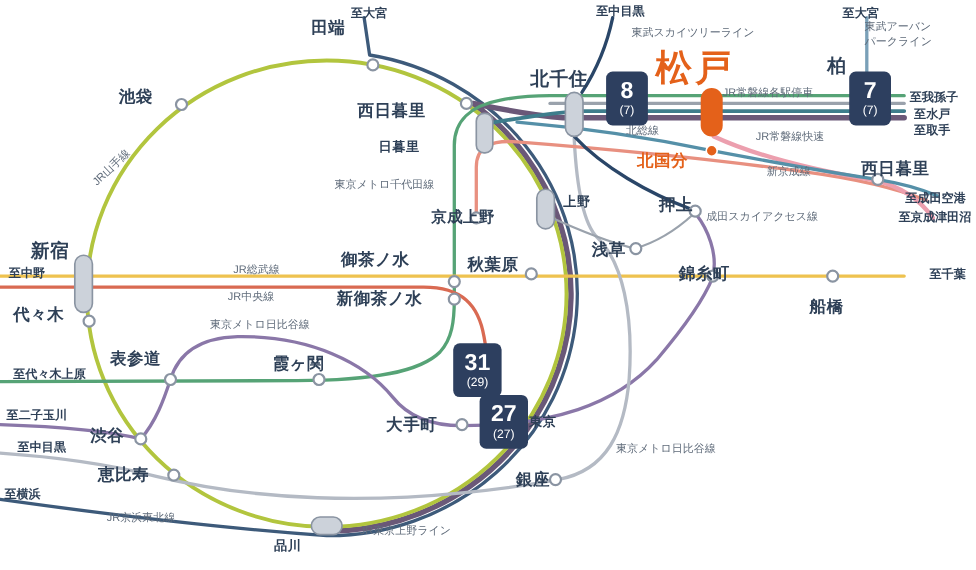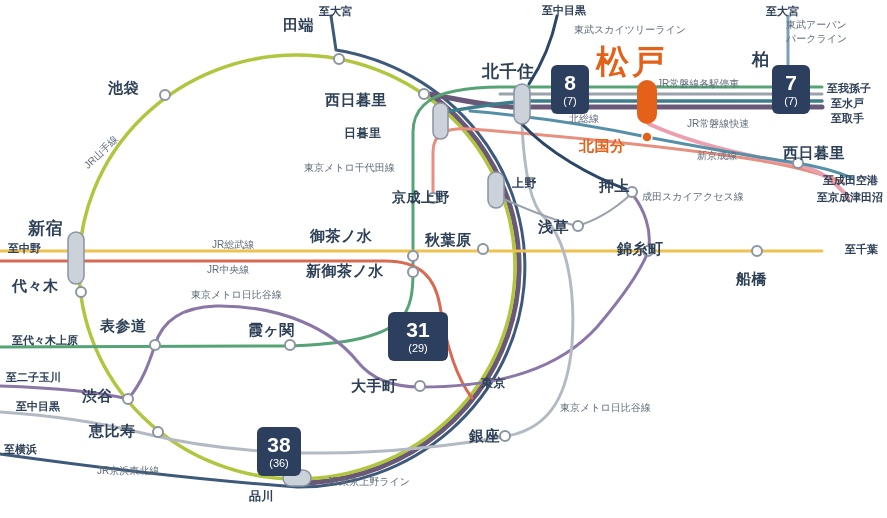--- a/index.html
+++ b/index.html
@@ -163,22 +163,22 @@
   <div class="ll" style="left:327px;top:475px">JR東京上野ライン</div>
 
   <div class="badge" style="left:551px;top:65px;width:38px">
     <div class="badge-min">8</div>
     <div class="badge-paren">(7)</div>
   </div>
   <div class="badge" style="left:772px;top:65px;width:38px">
     <div class="badge-min">7</div>
     <div class="badge-paren">(7)</div>
   </div>
-  <div class="badge" style="left:388px;top:312px;width:60px">
+  <div class="badge" style="left:412px;top:312px;width:44px">
     <div class="badge-min">31</div>
     <div class="badge-paren">(29)</div>
   </div>
-  <div class="badge" style="left:257px;top:427px;width:44px">
-    <div class="badge-min">38</div>
-    <div class="badge-paren">(36)</div>
+  <div class="badge" style="left:436px;top:359px;width:44px">
+    <div class="badge-min">27</div>
+    <div class="badge-paren">(27)</div>
   </div>
 
 </div>
 
 </body></html>

